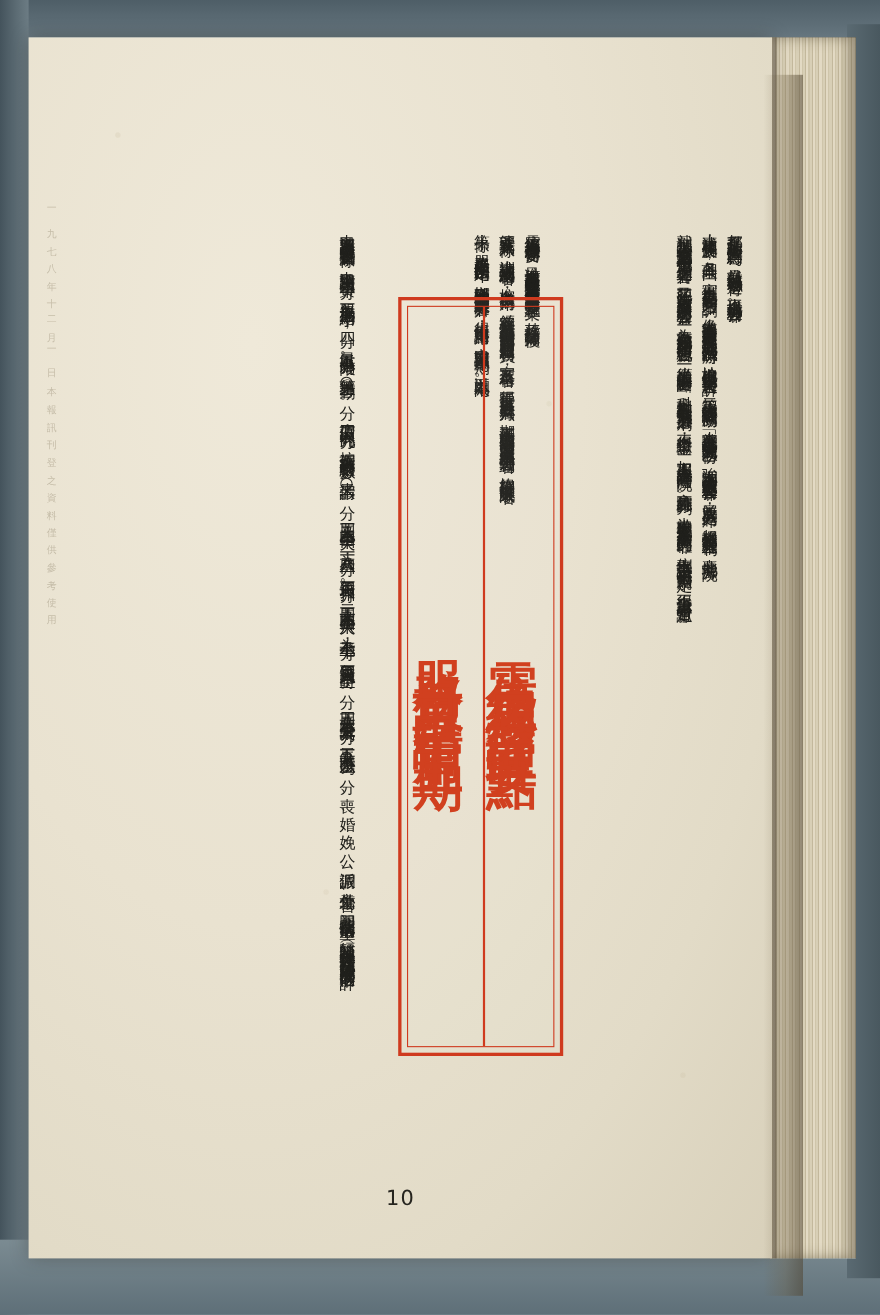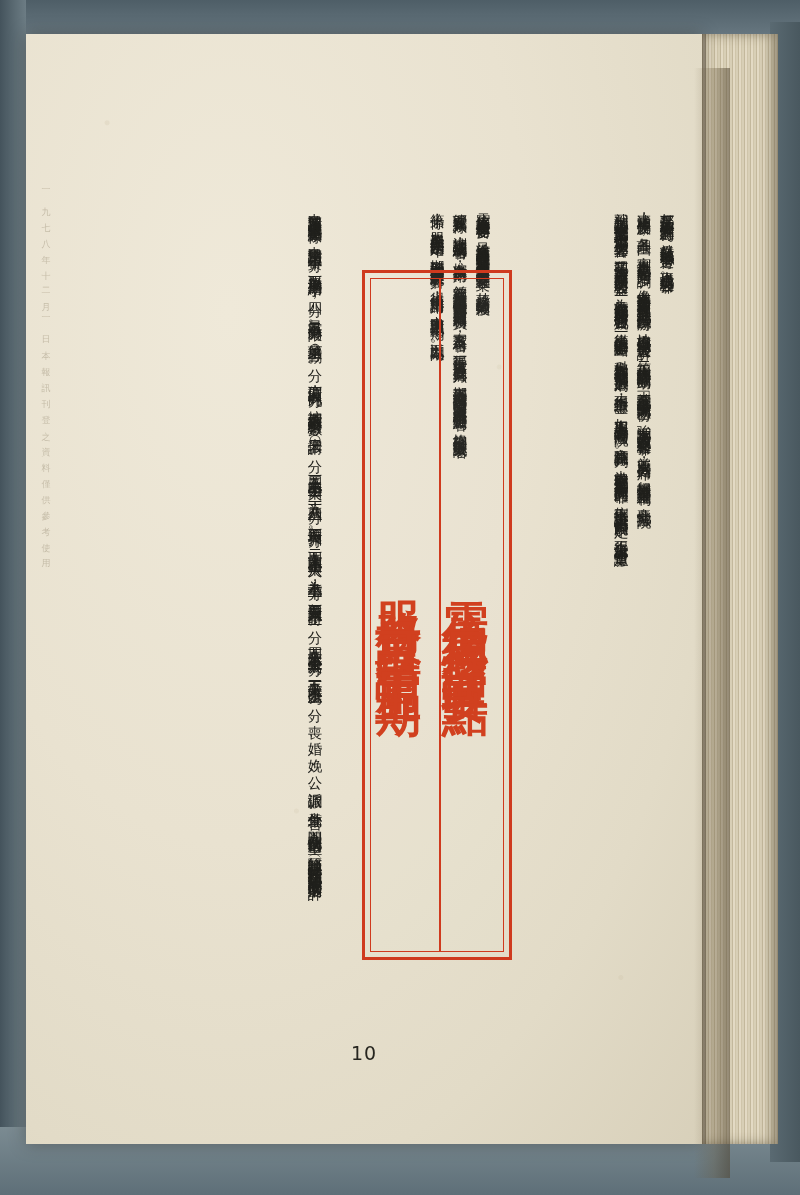--- a/index.html
+++ b/index.html
@@ -178,21 +178,21 @@
     position: absolute;
     top: 6px; bottom: 6px;
     width: 2px;
     background: #cf3a1e;
   }
   #seal .seal-rule.r1 { left: 74px; }
 
   
   #folio {
     position: absolute;
-    left: 0; top: 1008px;
+    left: 0; top: 1044px;
     width: 676px;
     text-align: center;
     font-family: "DejaVu Sans", sans-serif;
     font-size: 19px;
     color: #26251f;
     letter-spacing: 1px;
   }
 </style>
 </head>
 <body>

